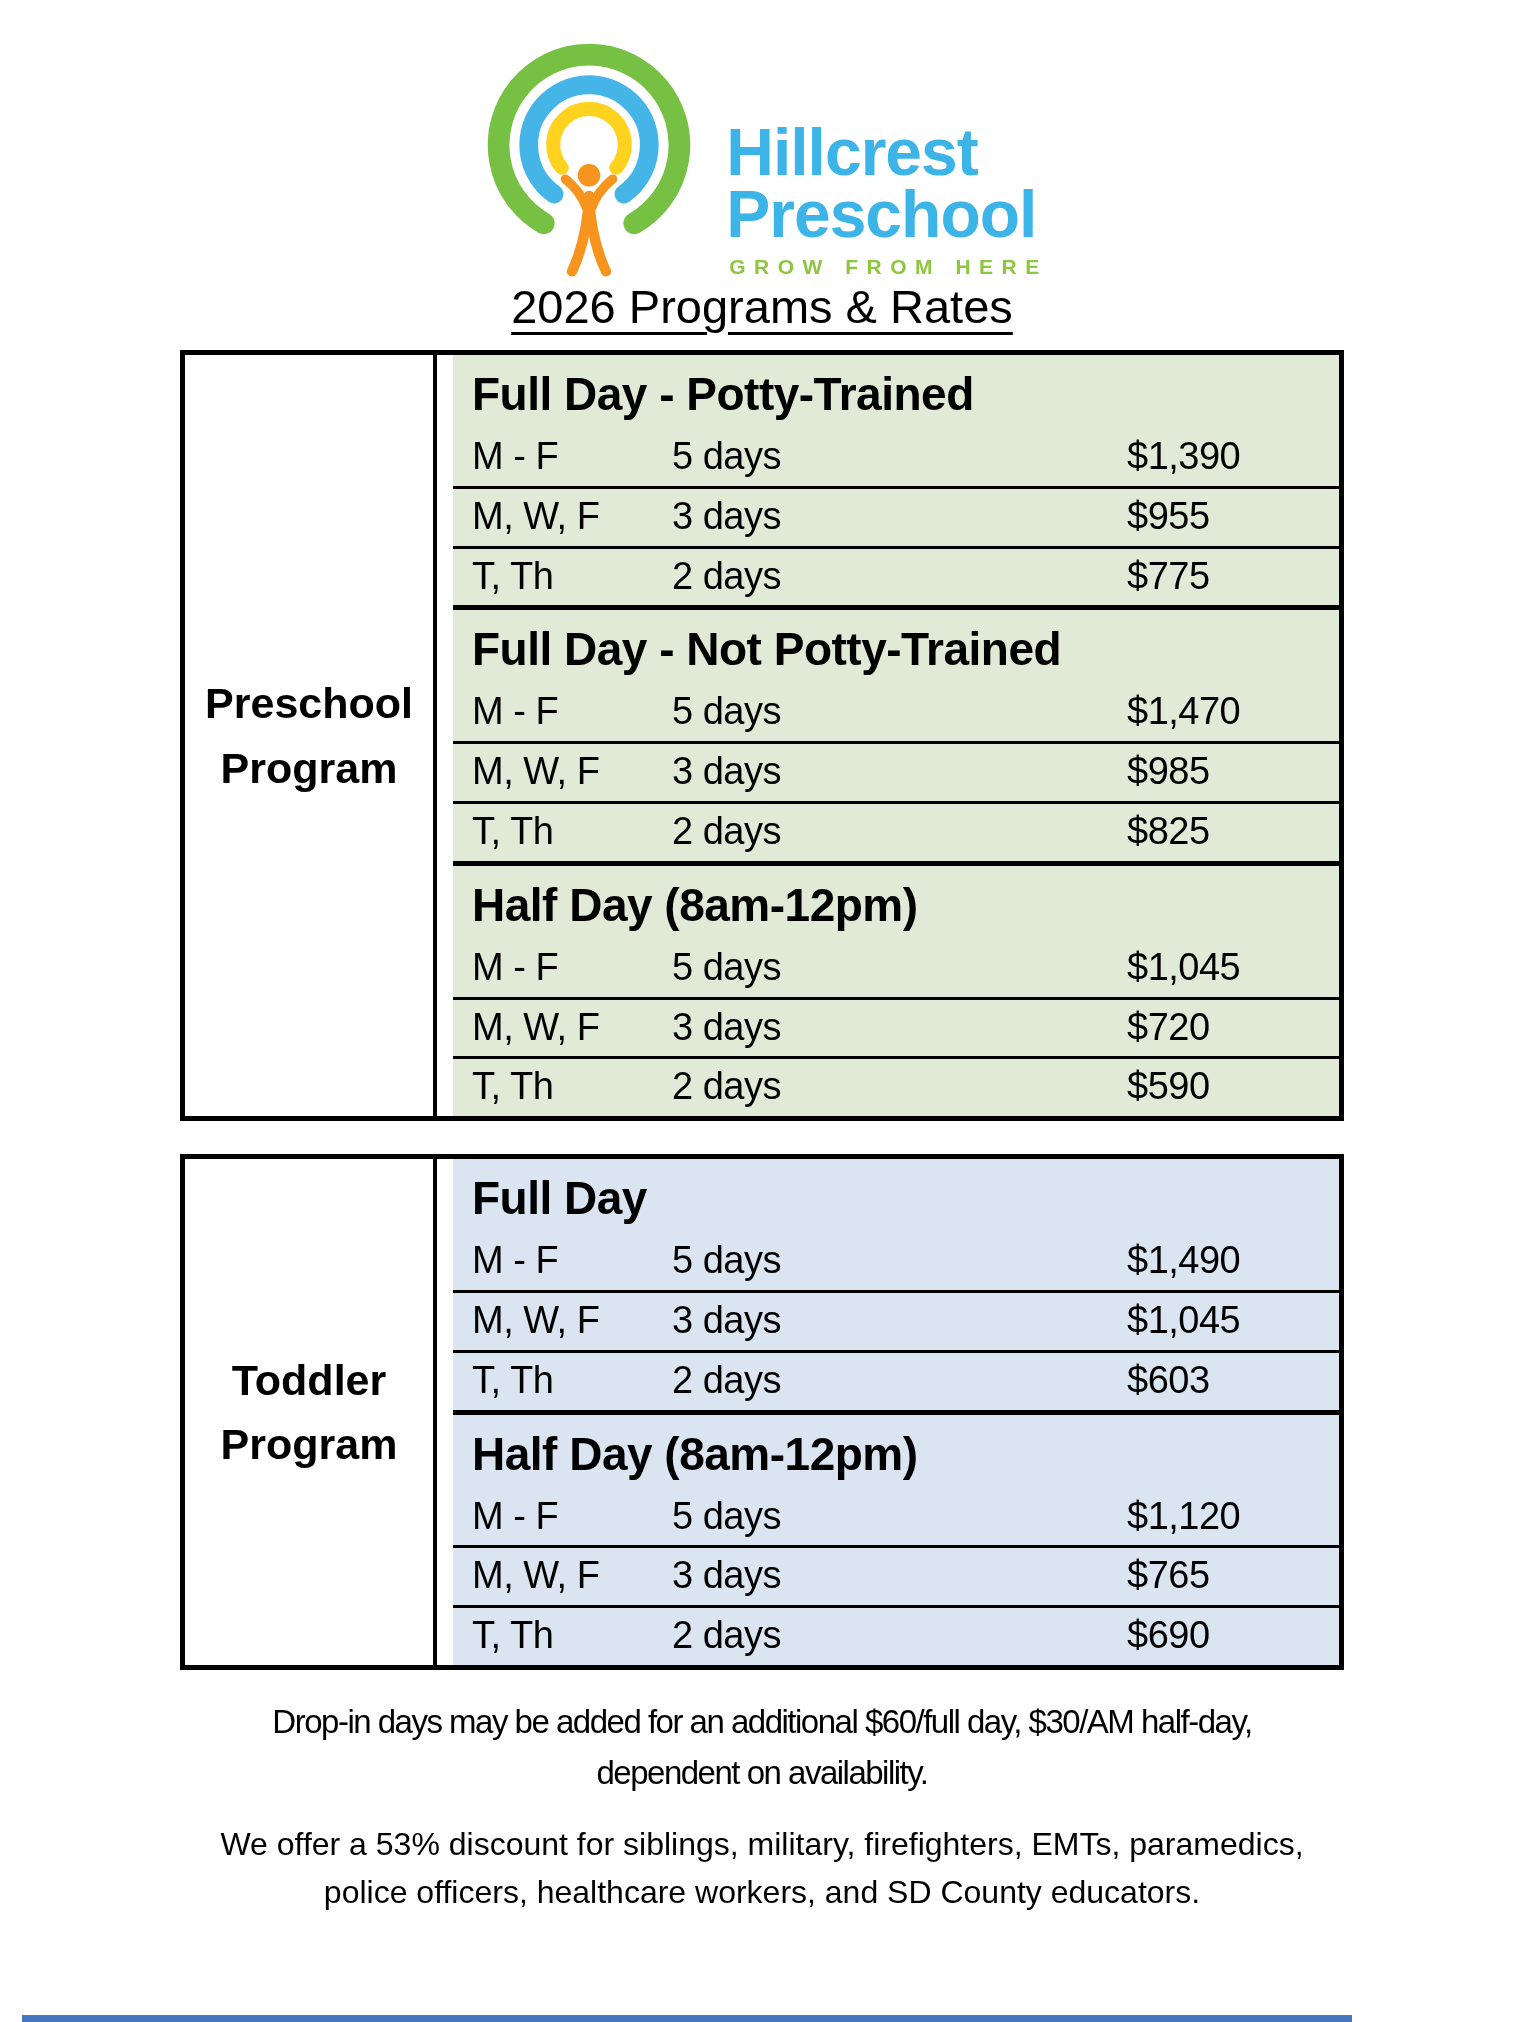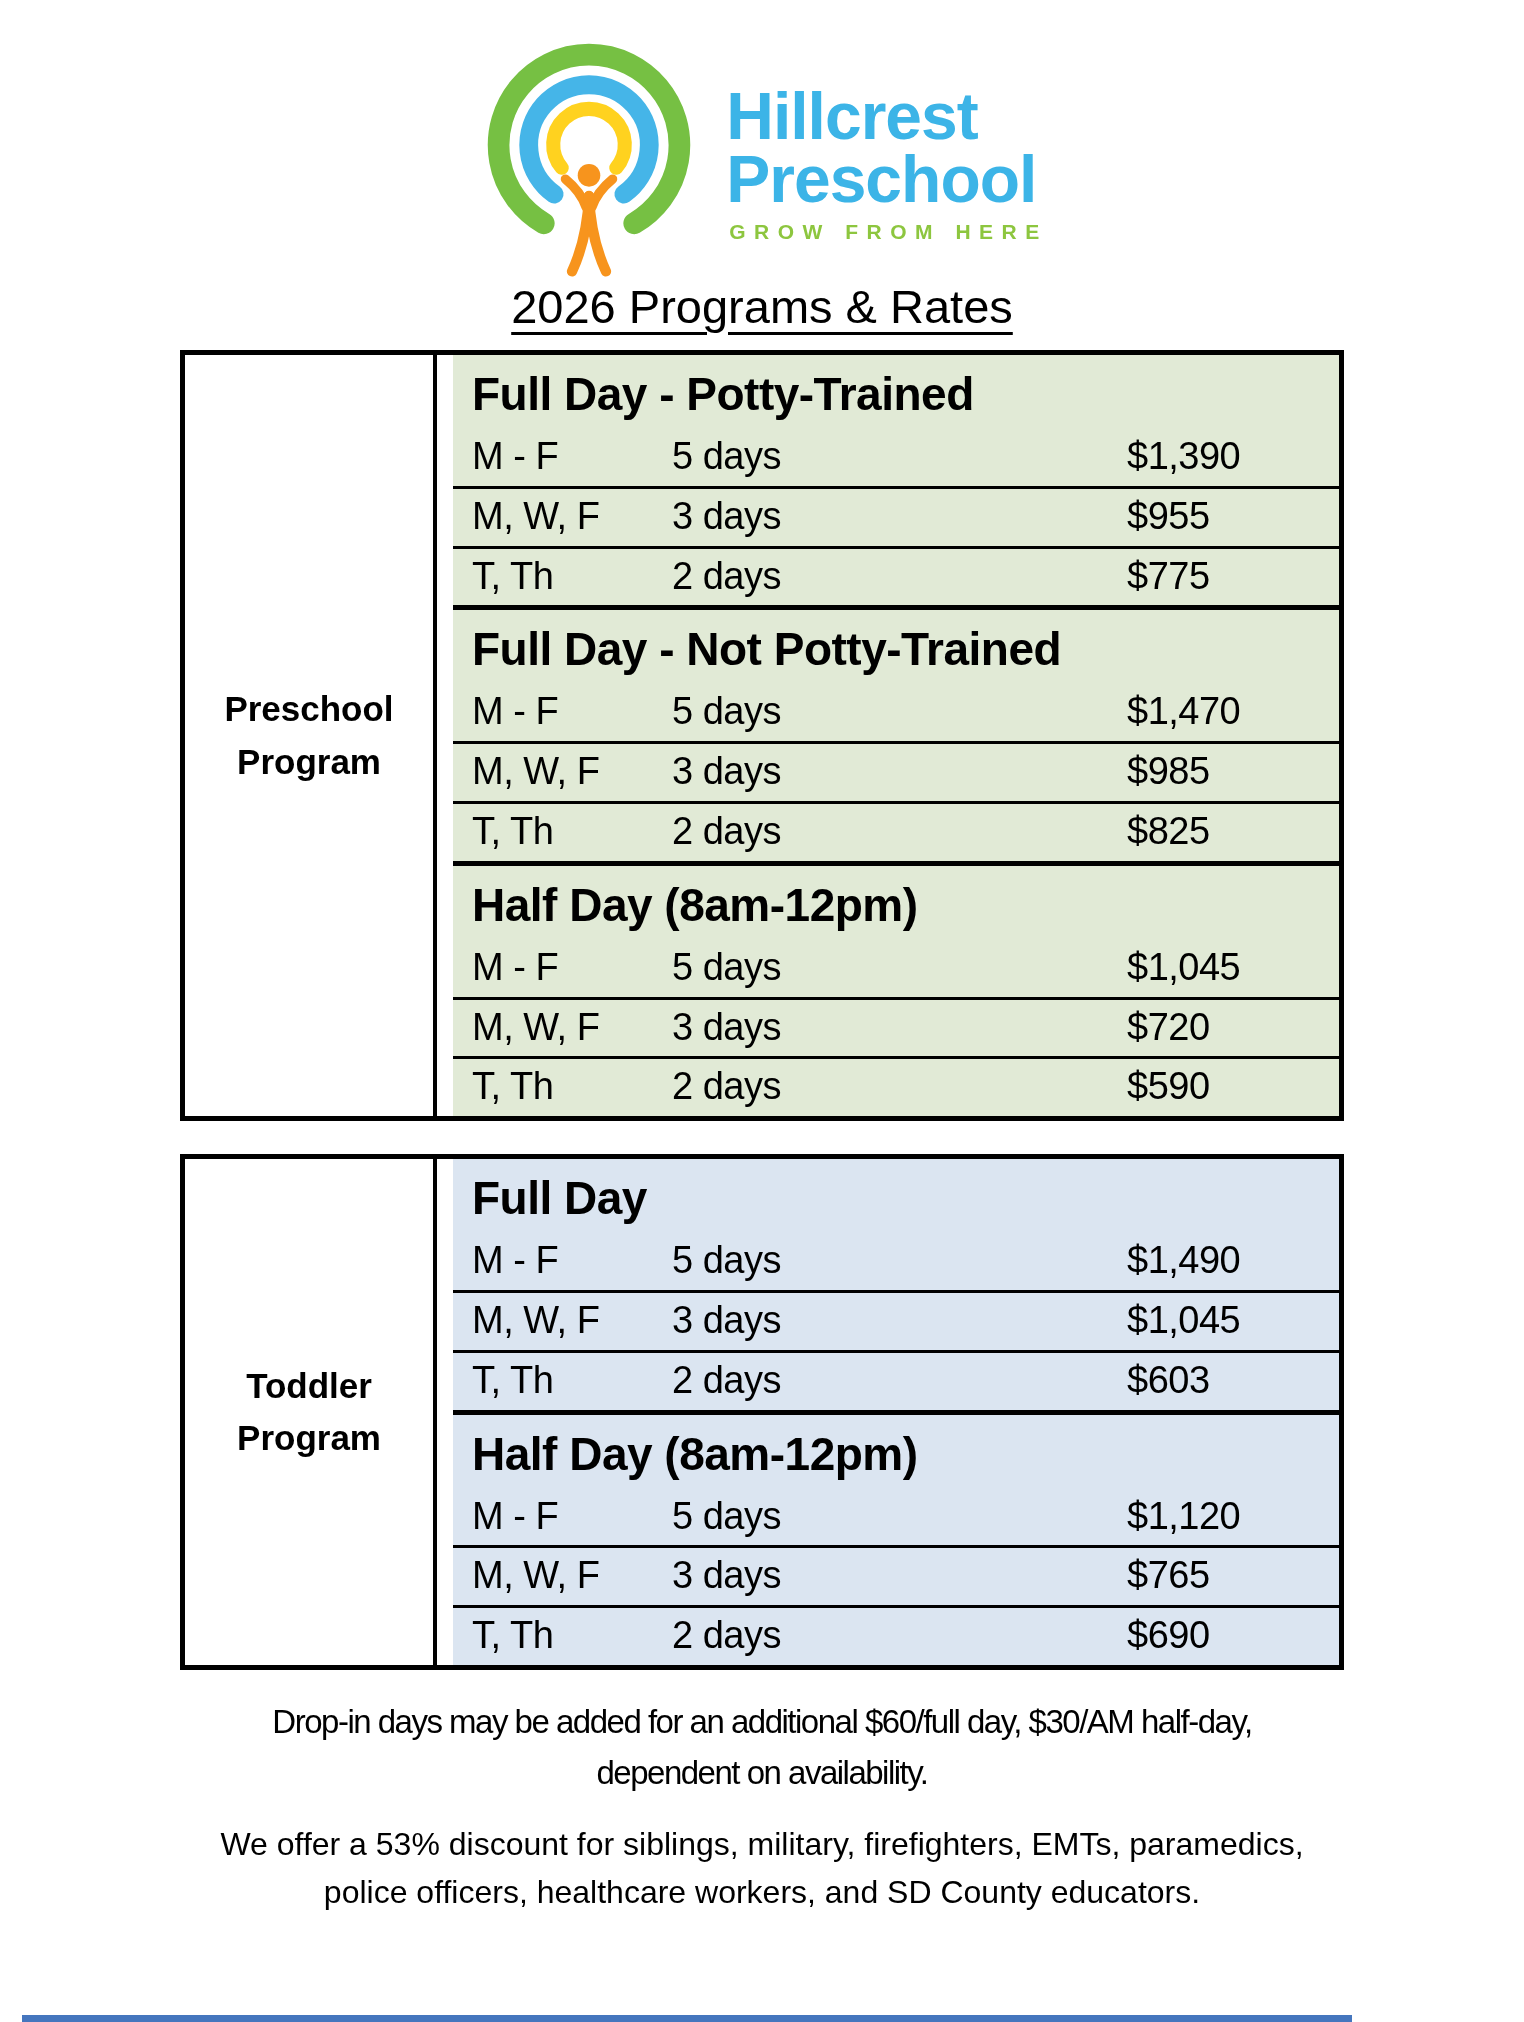--- a/index.html
+++ b/index.html
@@ -7,21 +7,21 @@
   body {
     width:1524px; height:2022px;
     position:relative;
     font-family:"Liberation Sans", sans-serif;
     color:#000;
     overflow:hidden;
   }
 
   
   .logo-row {
-    display:flex; justify-content:center; align-items:center;
+    display:flex; justify-content:center; align-items:flex-end;
     padding-top:34px; gap:24px;
   }
   .logo-mark { width:226px; height:245px; flex:0 0 auto; }
   .logo-text { padding-top:16px; }
   .brand-line {
     font-size:66px; font-weight:700; line-height:0.94;
     letter-spacing:-1px; color:var(--brand-blue,#3cb4e7);
   }
   .tagline {
     margin-top:10px; margin-left:3px;
@@ -38,21 +38,21 @@
   
   .tables { margin:16px 180px 0; }
   .rate-table {
     display:grid; grid-template-columns:252px 1fr;
     border:5px solid #000; background:#fff;
   }
   .rate-table + .rate-table { margin-top:33px; }
   .program-cell {
     background:#fff; border-right:4px solid #000;
     display:flex; align-items:center; justify-content:center;
-    text-align:center; font-size:35px; font-weight:700; line-height:1.5;
+    text-align:center; font-size:43px; font-weight:700; line-height:1.5;
     padding:0 8px;
   }
   .sections { background:var(--bg,#e1ead6);margin-left:16px; }
   .section-header {
     font-size:46px; font-weight:700; letter-spacing:-0.5px;
     padding:12px 10px 8px 19px;
   }
   .section-header.bordered { border-top:5px solid #000; }
   .rate-row {
     display:grid; grid-template-columns:200px 455px 1fr;

